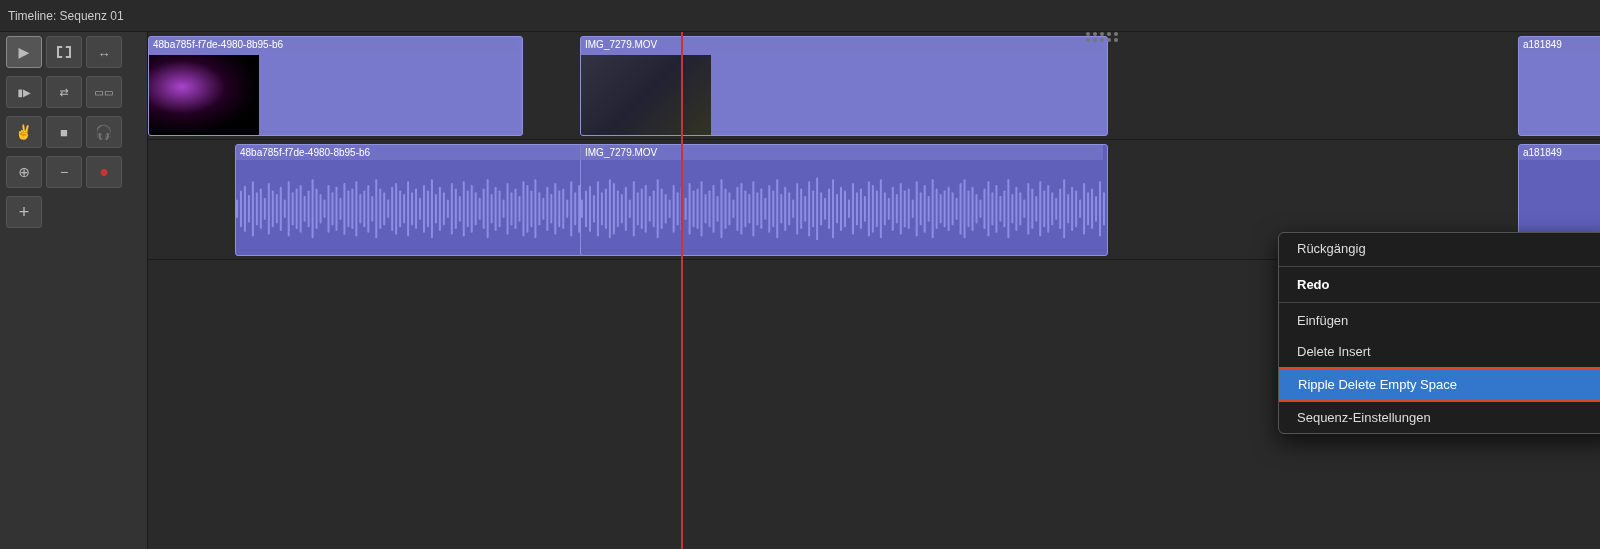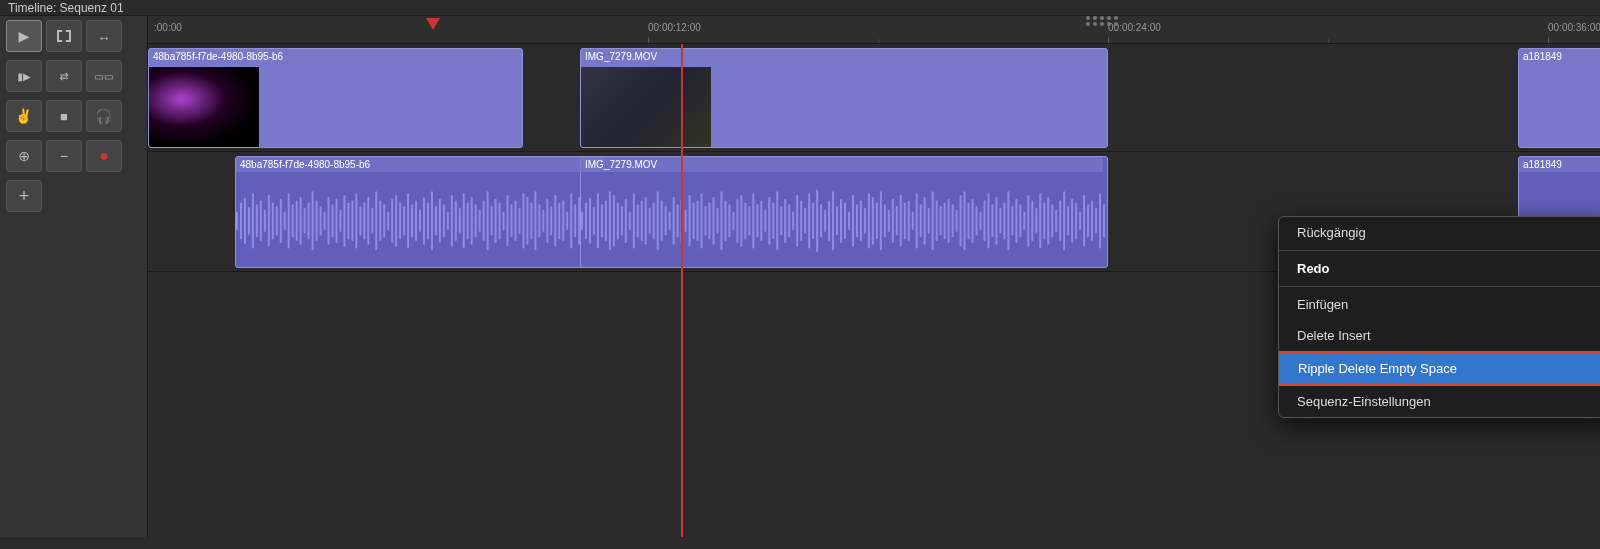--- a/index.html
+++ b/index.html
@@ -8,21 +8,21 @@
       height: 549px;
       background: #2a2a2a;
       font-family: -apple-system, BlinkMacSystemFont, 'Helvetica Neue', Arial, sans-serif;
       overflow: hidden;
       color: #ccc;
       font-size: 12px;
     }
 
     
     .title-bar {
-      height: 16px;
+      height: 32px;
       background: #2a2a2a;
       display: flex;
       align-items: center;
       padding: 0 8px;
       border-bottom: 1px solid #1a1a1a;
     }
     .title-bar span {
       font-size: 12px;
       color: #ccc;
     }
@@ -310,37 +310,20 @@
         <div style="width:4px;height:4px;background:#777;border-radius:50%;"></div>
         <div style="width:4px;height:4px;background:#777;border-radius:50%;"></div>
         <div style="width:4px;height:4px;background:#777;border-radius:50%;"></div>
         <div style="width:4px;height:4px;background:#777;border-radius:50%;"></div>
         <div style="width:4px;height:4px;background:#777;border-radius:50%;"></div>
         <div style="width:4px;height:4px;background:#777;border-radius:50%;"></div>
         <div style="width:4px;height:4px;background:#777;border-radius:50%;"></div>
       </div>
     </div>
 
-    <div class="time-ruler">
-
-      <div class="playhead-triangle" style="left: 278px;"></div>
-
-      <div style="position:absolute;left:0;top:0;bottom:0;right:0;">
-        <span style="position:absolute;left:6px;top:6px;font-size:10px;color:#999;">:00:00</span>
-        <span style="position:absolute;left:500px;top:6px;font-size:10px;color:#999;">00:00:12:00</span>
-        <span style="position:absolute;left:960px;top:6px;font-size:10px;color:#999;">00:00:24:00</span>
-        <span style="position:absolute;left:1400px;top:6px;font-size:10px;color:#999;">00:00:36:00</span>
-
-        <div style="position:absolute;left:500px;bottom:0;width:1px;height:6px;background:#555;"></div>
-        <div style="position:absolute;left:960px;bottom:0;width:1px;height:6px;background:#555;"></div>
-        <div style="position:absolute;left:1400px;bottom:0;width:1px;height:6px;background:#555;"></div>
-        <div style="position:absolute;left:730px;bottom:0;width:1px;height:4px;background:#444;"></div>
-        <div style="position:absolute;left:1180px;bottom:0;width:1px;height:4px;background:#444;"></div>
-      </div>
-    </div>
 
     <div class="tracks-area">
 
       <div class="playhead-line" style="left:533px;height:100%;"></div>
 
       <div class="track">
 
         <div class="clip" style="left:0px;width:375px;">
           <div class="clip-label">48ba785f-f7de-4980-8b95-b6</div>
           <div class="clip-thumbnail">

